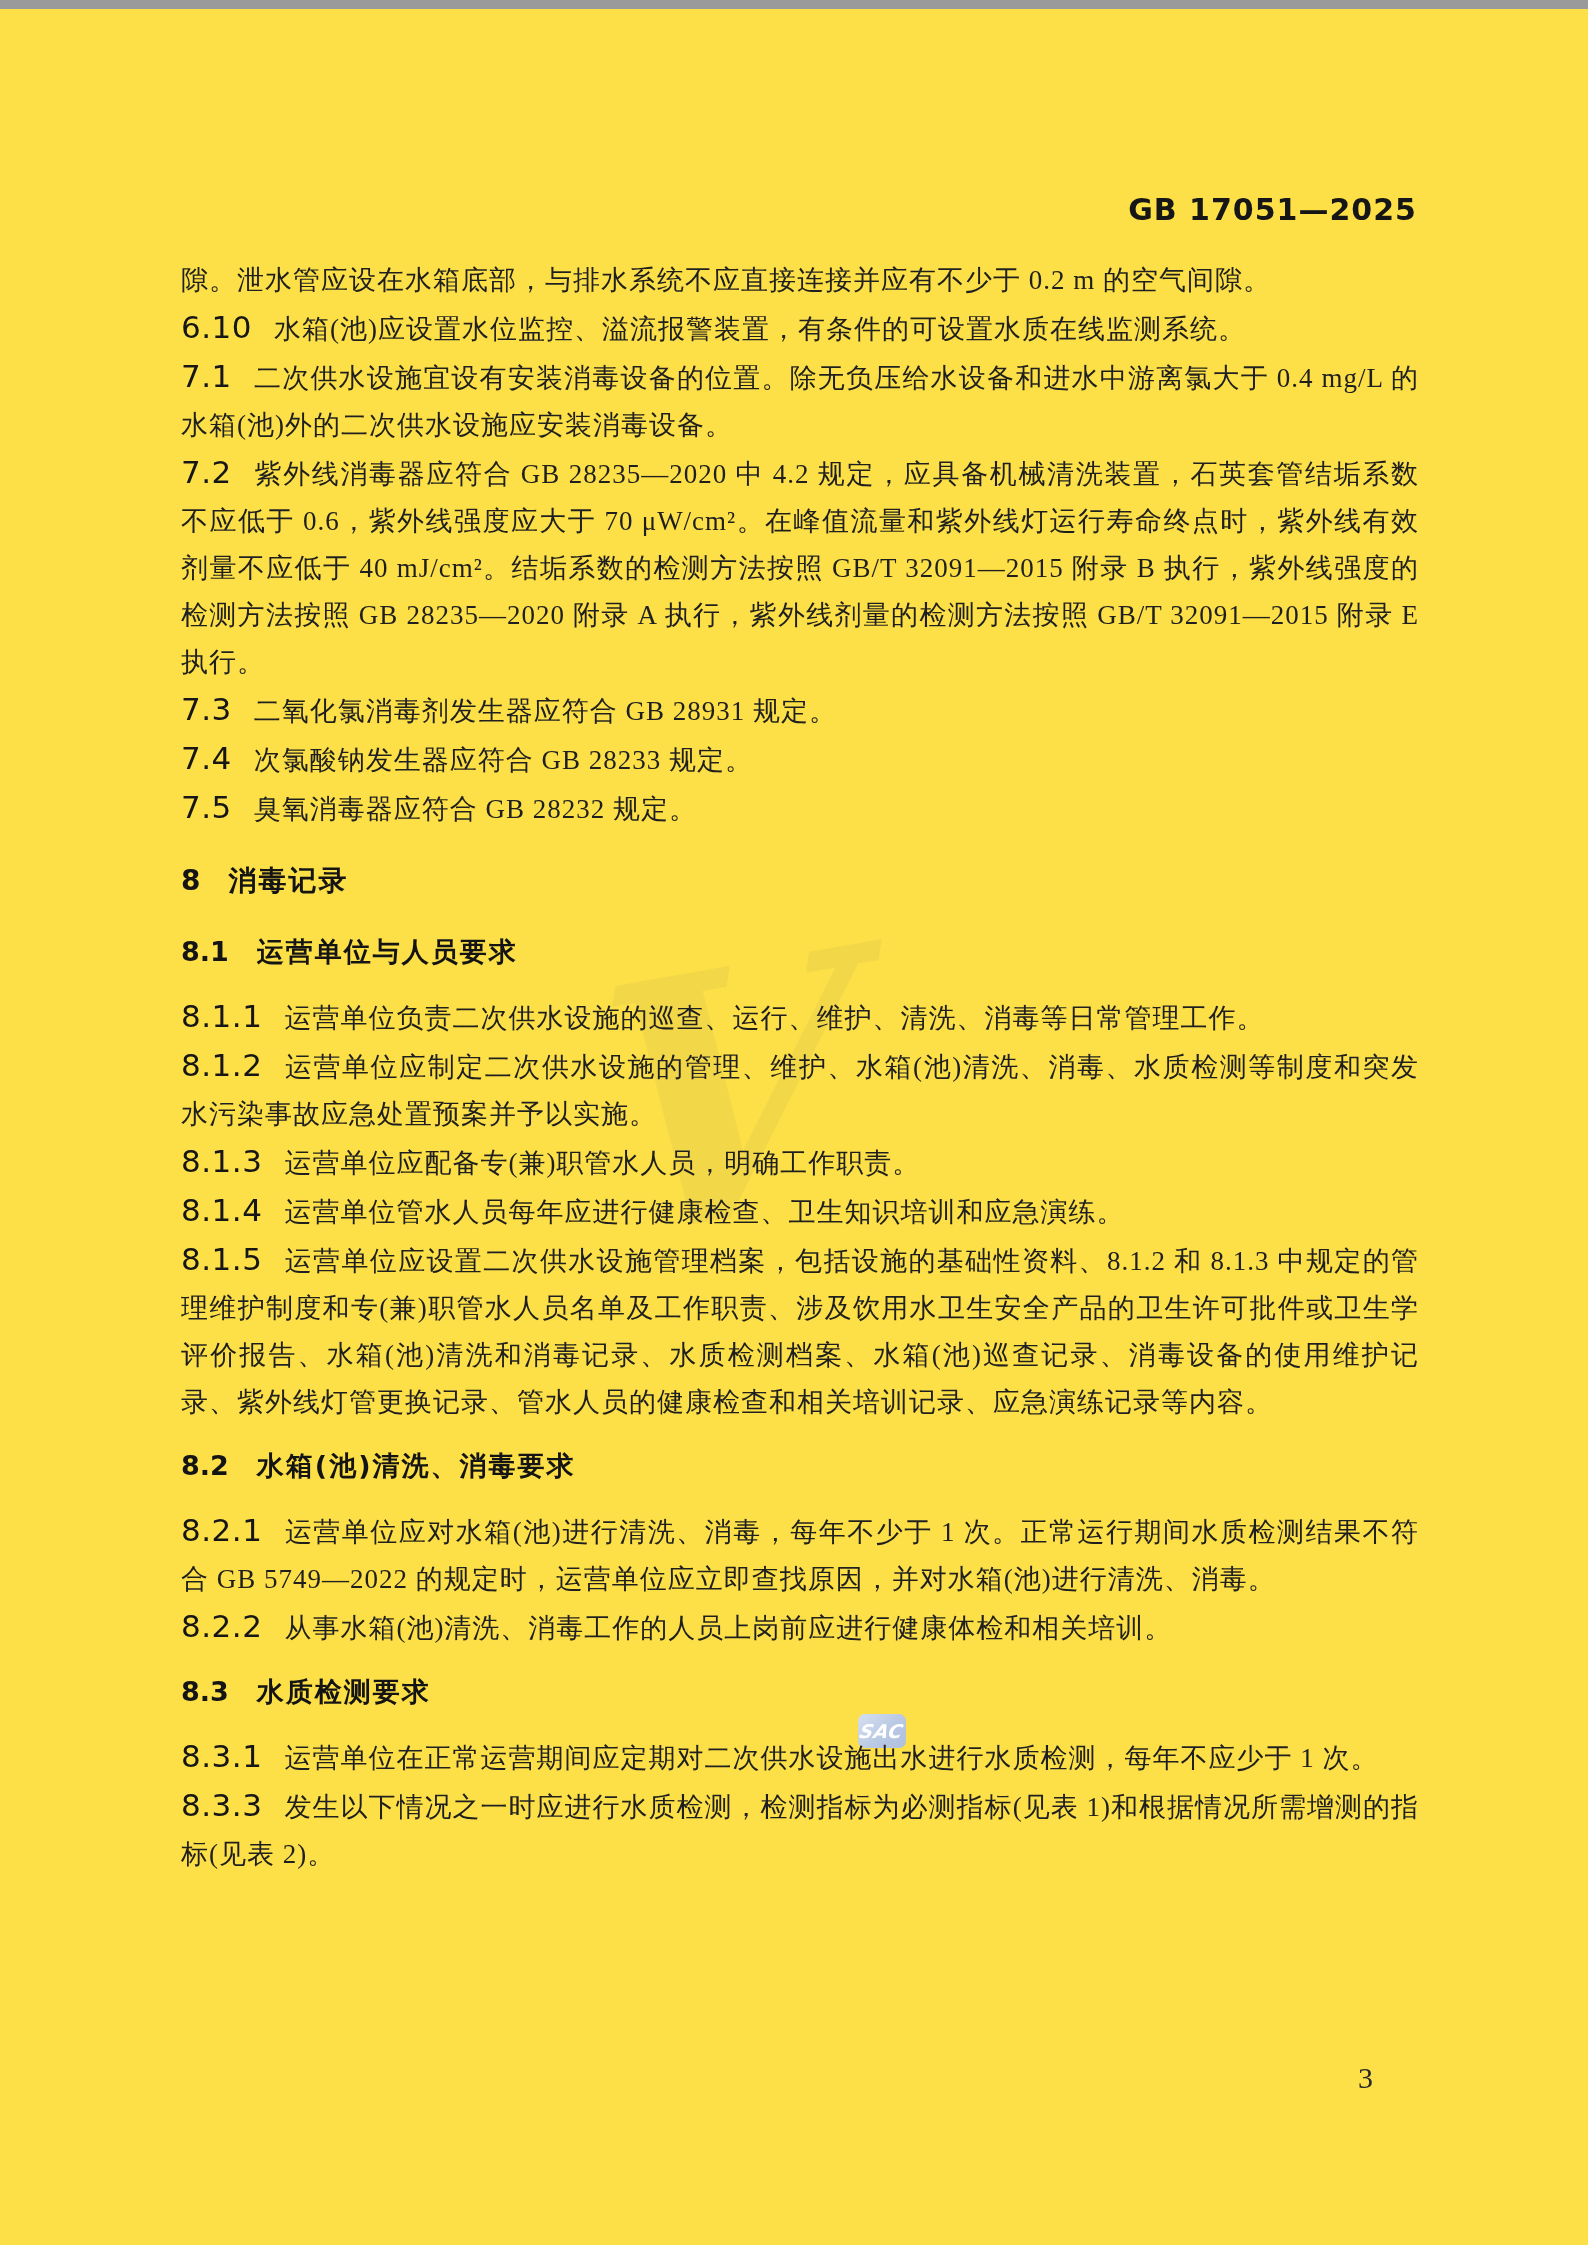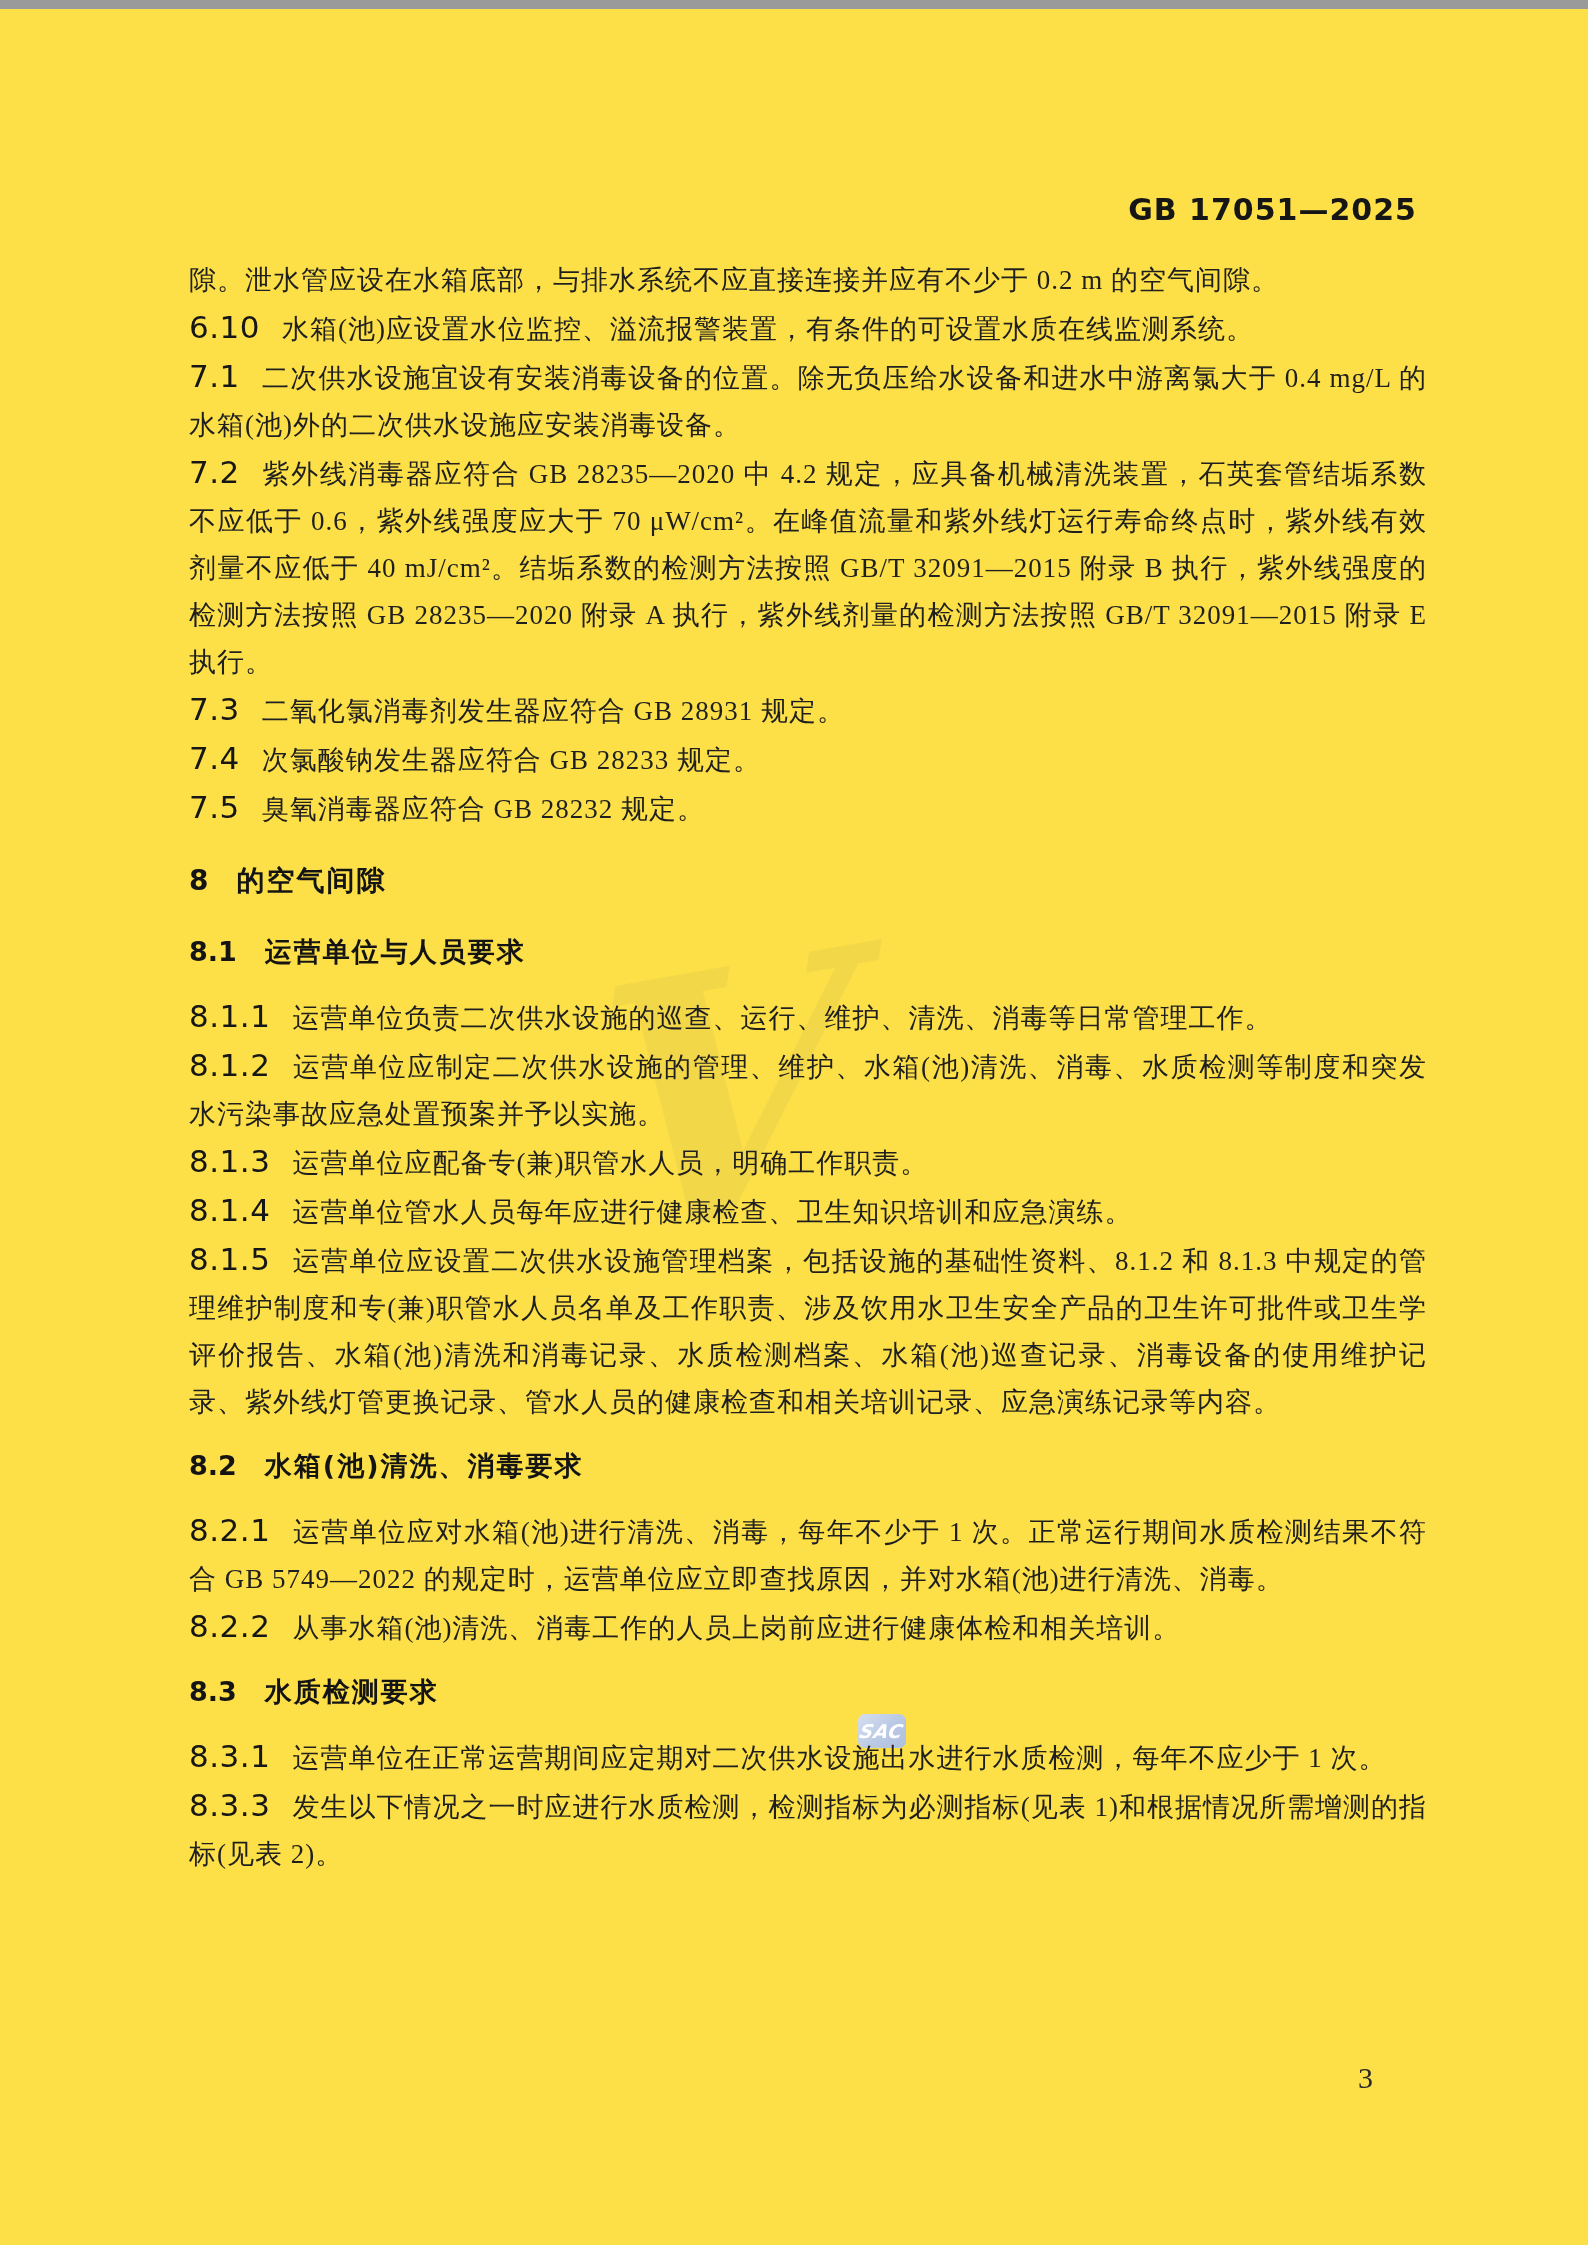--- a/index.html
+++ b/index.html
@@ -16,21 +16,21 @@
     position:absolute;
     top:186px;right:171px;
     font-family:"DejaVu Sans","Liberation Sans",sans-serif;
     font-weight:bold;
     font-size:30px;line-height:30px;
     letter-spacing:1px;
     color:#161616;
   }
   .content{
     position:absolute;
-    left:189px;top:248px;
+    left:181px;top:248px;
     width:1238px;
   }
   .content p{margin:0;}
   .para{
     font-family:"Liberation Serif","DejaVu Serif",serif;
     font-size:27px;line-height:47px;
     text-align:justify;
     letter-spacing:1px;
     color:#1f1f1f;
   }
@@ -111,21 +111,21 @@
   </div>
 
   <main class="content" id="content">
       <p class="para"><span>隙。泄水管应设在水箱底部，与排水系统不应直接连接并应有不少于 0.2 m 的空气间隙。</span></p>
       <p class="para"><span class="num">6.10</span><span>水箱(池)应设置水位监控、溢流报警装置，有条件的可设置水质在线监测系统。</span></p>
       <p class="para"><span class="num">7.1</span><span>二次供水设施宜设有安装消毒设备的位置。除无负压给水设备和进水中游离氯大于 0.4 mg/L 的水箱(池)外的二次供水设施应安装消毒设备。</span></p>
       <p class="para"><span class="num">7.2</span><span>紫外线消毒器应符合 GB 28235—2020 中 4.2 规定，应具备机械清洗装置，石英套管结垢系数不应低于 0.6，紫外线强度应大于 70 μW/cm²。在峰值流量和紫外线灯运行寿命终点时，紫外线有效剂量不应低于 40 mJ/cm²。结垢系数的检测方法按照 GB/T 32091—2015 附录 B 执行，紫外线强度的检测方法按照 GB 28235—2020 附录 A 执行，紫外线剂量的检测方法按照 GB/T 32091—2015 附录 E 执行。</span></p>
       <p class="para"><span class="num">7.3</span><span>二氧化氯消毒剂发生器应符合 GB 28931 规定。</span></p>
       <p class="para"><span class="num">7.4</span><span>次氯酸钠发生器应符合 GB 28233 规定。</span></p>
       <p class="para"><span class="num">7.5</span><span>臭氧消毒器应符合 GB 28232 规定。</span></p>
-      <p class="sec"><span class="num">8</span><span>的空气间隙</span></p>
+      <p class="sec"><span class="num">8</span><span>消毒记录</span></p>
       <p class="sub"><span class="num">8.1</span><span>运营单位与人员要求</span></p>
       <p class="para"><span class="num">8.1.1</span><span>运营单位负责二次供水设施的巡查、运行、维护、清洗、消毒等日常管理工作。</span></p>
       <p class="para"><span class="num">8.1.2</span><span>运营单位应制定二次供水设施的管理、维护、水箱(池)清洗、消毒、水质检测等制度和突发水污染事故应急处置预案并予以实施。</span></p>
       <p class="para"><span class="num">8.1.3</span><span>运营单位应配备专(兼)职管水人员，明确工作职责。</span></p>
       <p class="para"><span class="num">8.1.4</span><span>运营单位管水人员每年应进行健康检查、卫生知识培训和应急演练。</span></p>
       <p class="para"><span class="num">8.1.5</span><span>运营单位应设置二次供水设施管理档案，包括设施的基础性资料、8.1.2 和 8.1.3 中规定的管理维护制度和专(兼)职管水人员名单及工作职责、涉及饮用水卫生安全产品的卫生许可批件或卫生学评价报告、水箱(池)清洗和消毒记录、水质检测档案、水箱(池)巡查记录、消毒设备的使用维护记录、紫外线灯管更换记录、管水人员的健康检查和相关培训记录、应急演练记录等内容。</span></p>
       <p class="sub"><span class="num">8.2</span><span>水箱(池)清洗、消毒要求</span></p>
       <p class="para"><span class="num">8.2.1</span><span>运营单位应对水箱(池)进行清洗、消毒，每年不少于 1 次。正常运行期间水质检测结果不符合 GB 5749—2022 的规定时，运营单位应立即查找原因，并对水箱(池)进行清洗、消毒。</span></p>
       <p class="para"><span class="num">8.2.2</span><span>从事水箱(池)清洗、消毒工作的人员上岗前应进行健康体检和相关培训。</span></p>
       <p class="sub"><span class="num">8.3</span><span>水质检测要求</span></p>

